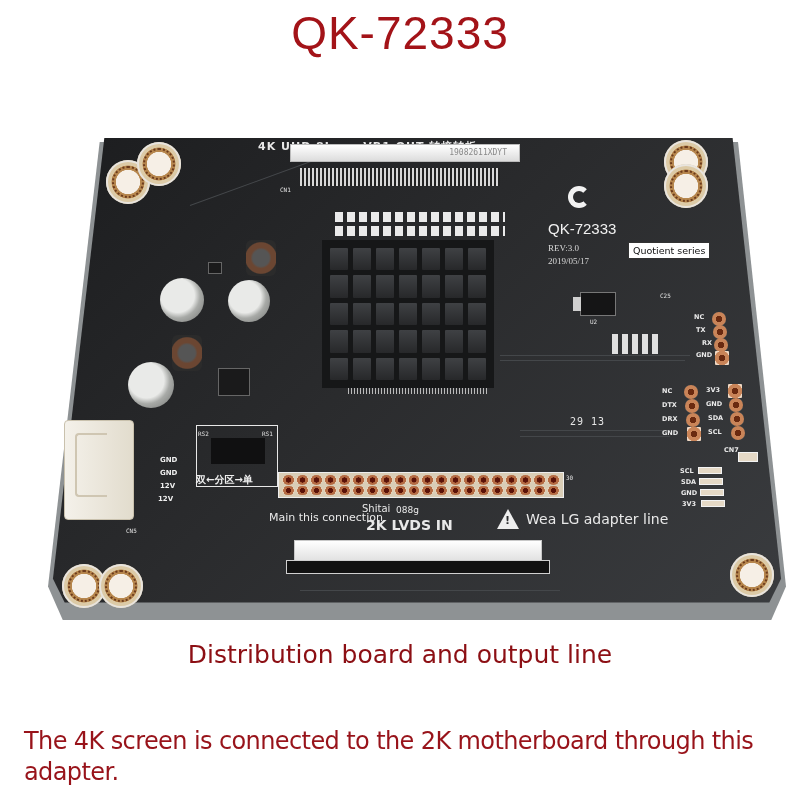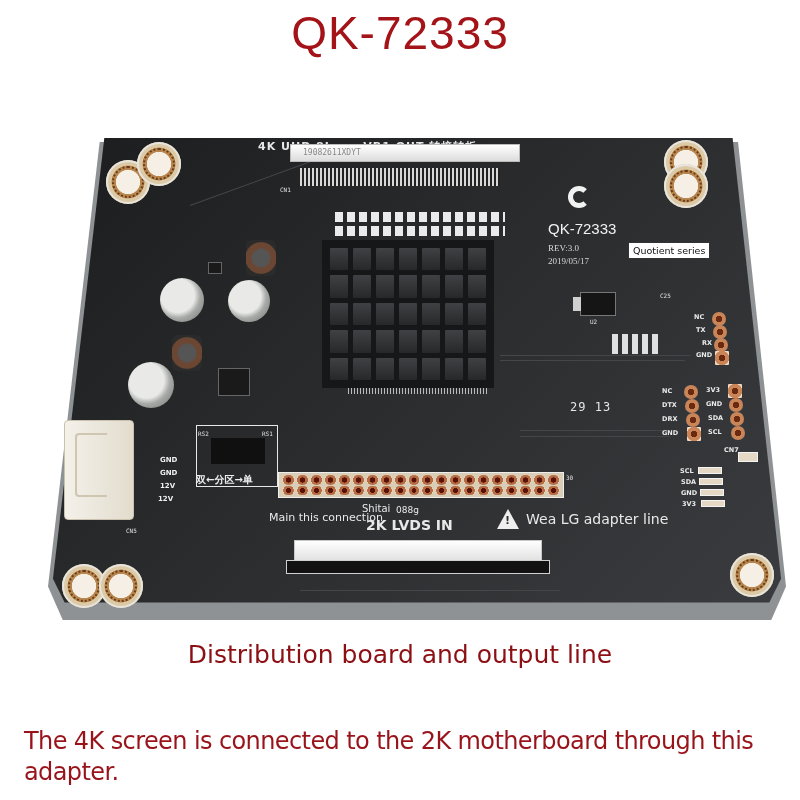--- a/index.html
+++ b/index.html
@@ -41,21 +41,21 @@
   }
   .mount::after {
     content: ""; position: absolute; inset: 6px; border-radius: 50%;
     border: 2px dotted #6b3a1c;
   }
 
   .ffc-top {
     position: absolute; left: 290px; top: 144px; width: 230px; height: 18px;
     background: linear-gradient(#ffffff, #dcdcdc); border: 1px solid #bbb;
     font-family: "DejaVu Sans Mono", monospace; font-size: 8px; color: #888;
-    padding: 3px 12px; display: flex; justify-content: flex-start;
+    padding: 3px 12px; display: flex; justify-content: flex-end;
   }
   .ffc-top-pins {
     position: absolute; left: 300px; top: 168px; width: 200px; height: 18px;
     background: repeating-linear-gradient(90deg, #d8d8d8 0 2px, #222 2px 4px);
   }
   .silk-top {
     position: absolute; left: 258px; top: 139px; font-size: 11px; color: #e8e8e8;
     font-weight: bold; letter-spacing: 1px;
   }
 
@@ -165,21 +165,21 @@
   .pad-square {
     position: absolute; width: 14px; height: 14px;
     background: radial-gradient(circle, #6a2a10 0 30%, #c98458 34% 70%, #efd8c4 74%);
     border-radius: 1px;
   }
   .pad-label { position: absolute; font-size: 6.5px; color: #eaeaea; font-weight: bold; font-family: "DejaVu Sans", sans-serif; }
 
   .cn7-pad { position: absolute; width: 24px; height: 7px; background: #e5d9c6; border: 1px solid #f3f3f3; }
 
   .pcb-small { position: absolute; font-size: 8px; color: #e1e1e1; font-family: "DejaVu Sans Mono", monospace; }
-  .pcb-num { position: absolute; left: 570px; top: 400px; font-size: 12px; color: #e6e6e6; font-family: "DejaVu Sans Mono", monospace; letter-spacing: 1px; }
+  .pcb-num { position: absolute; left: 570px; top: 416px; font-size: 10px; color: #e6e6e6; font-family: "DejaVu Sans Mono", monospace; letter-spacing: 1px; }
 </style>
 </head>
 <body>
 
 <div class="title">QK-72333</div>
 
 <div class="board-shadow"></div>
 <div class="board"></div>
 
 <div class="trace" style="left:190px;top:205px;width:130px;transform:rotate(-20deg);"></div>

